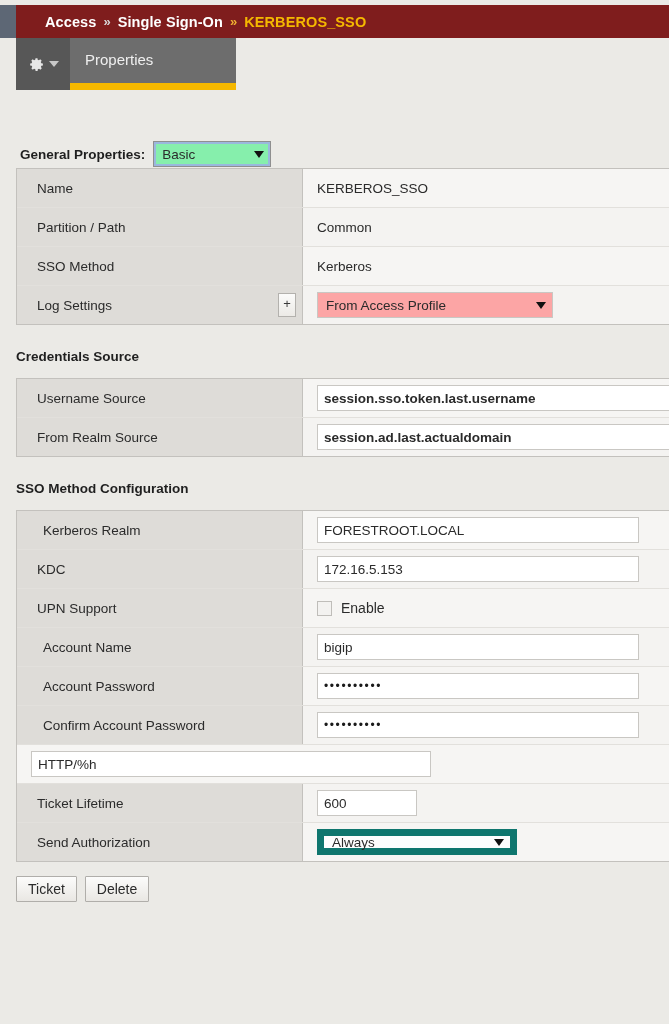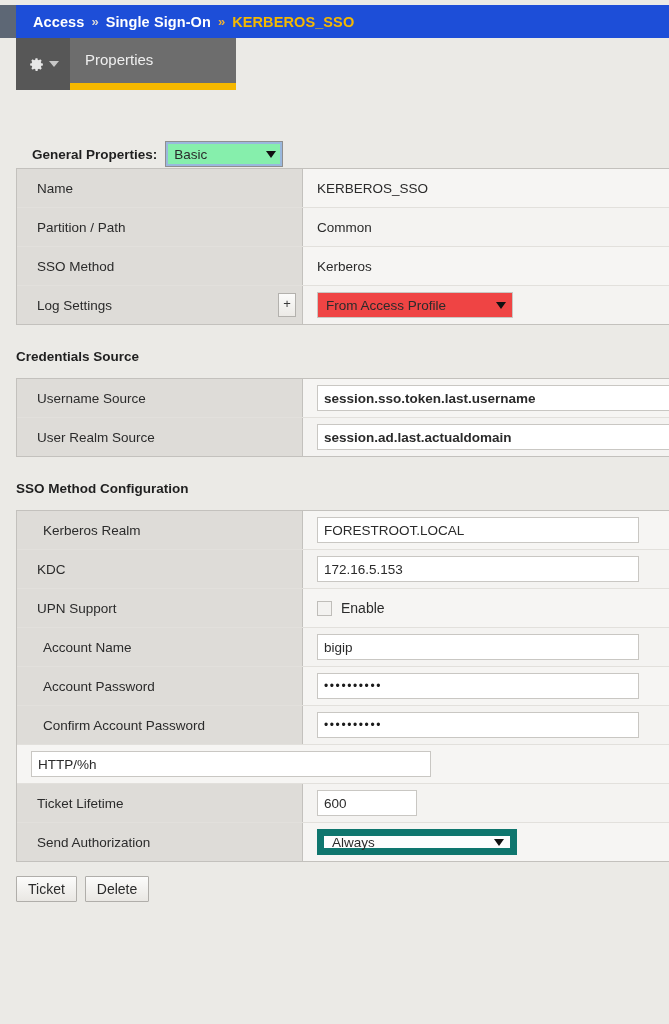--- a/index.html
+++ b/index.html
@@ -17,24 +17,24 @@
     position: relative;
   }
 
   
   #breadcrumb-bar {
     position: absolute;
     left: 16px;
     top: 5px;
     right: 0;
     height: 33px;
-    background: #1d4ed8;
-    display: flex;
-    align-items: center;
-    padding-left: 17px;
+    background: #7f1d1d;
+    display: flex;
+    align-items: center;
+    padding-left: 29px;
     box-sizing: border-box;
   }
   #breadcrumb-bar .crumb {
     color: #ffffff;
     font-weight: bold;
     font-size: 14.5px;
     letter-spacing: 0.1px;
   }
   #breadcrumb-bar .crumb.current {
     color: #f5b800;
@@ -121,21 +121,21 @@
     padding-left: 16px;
   }
 
   
   #general-props-header {
     display: flex;
     align-items: center;
     height: 28px;
     margin-top: 50px;
   }
-  #general-props-header .section-title { padding-left: 32px; }
+  #general-props-header .section-title { padding-left: 20px; }
 
   .sel {
     border: 1px solid #a0a0a0;
     background: #86efac;
     height: 24px;
     display: inline-flex;
     align-items: center;
     justify-content: space-between;
     padding: 0 6px 0 8px;
     box-sizing: border-box;
@@ -256,21 +256,21 @@
   
   .chk-wrap { display: flex; align-items: center; gap: 9px; cursor: pointer; }
   .chk-box {
     width: 15px; height: 15px;
     border: 1px solid #bfbdb9;
     background: #f3f2f0;
     box-sizing: border-box;
   }
   .chk-label { font-size: 14px; color: #2b2b2b; }
 
-  .sel-logsettings { width: 196px; height: 26px; background: #ef4444; border: 1px solid #c9c7c3; }
+  .sel-logsettings { width: 236px; height: 26px; background: #fca5a5; border: 1px solid #c9c7c3; }
   .sel-sendauth    { width: 200px; height: 26px; background: #fdfdfd; border: 7px solid #0f766e; }
 
   
   .gap-sm { height: 24px; }
   .gap-xs { height: 14px; }
 
   
   #footer-buttons {
     margin-left: 16px;
     margin-top: 14px;
@@ -359,21 +359,21 @@
   <div class="gap-xs"></div>
 
   <div class="panel clipped">
     <div class="row">
       <div class="label-cell">Username Source</div>
       <div class="value-cell">
         <span class="txt w-credsrc">session.sso.token.last.username</span>
       </div>
     </div>
     <div class="row alt">
-      <div class="label-cell">User Realm Source</div>
+      <div class="label-cell">From Realm Source</div>
       <div class="value-cell">
         <span class="txt w-credsrc">session.ad.last.actualdomain</span>
       </div>
     </div>
   </div>
 
   <div class="gap-sm"></div>
 
   <div class="section-title">SSO Method Configuration</div>
   <div class="gap-xs"></div>

